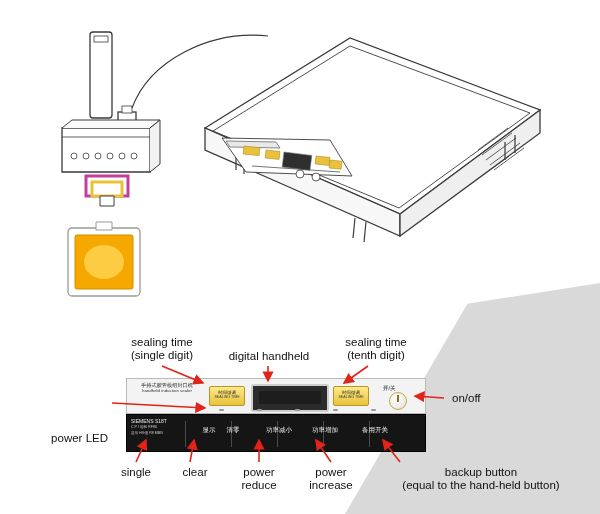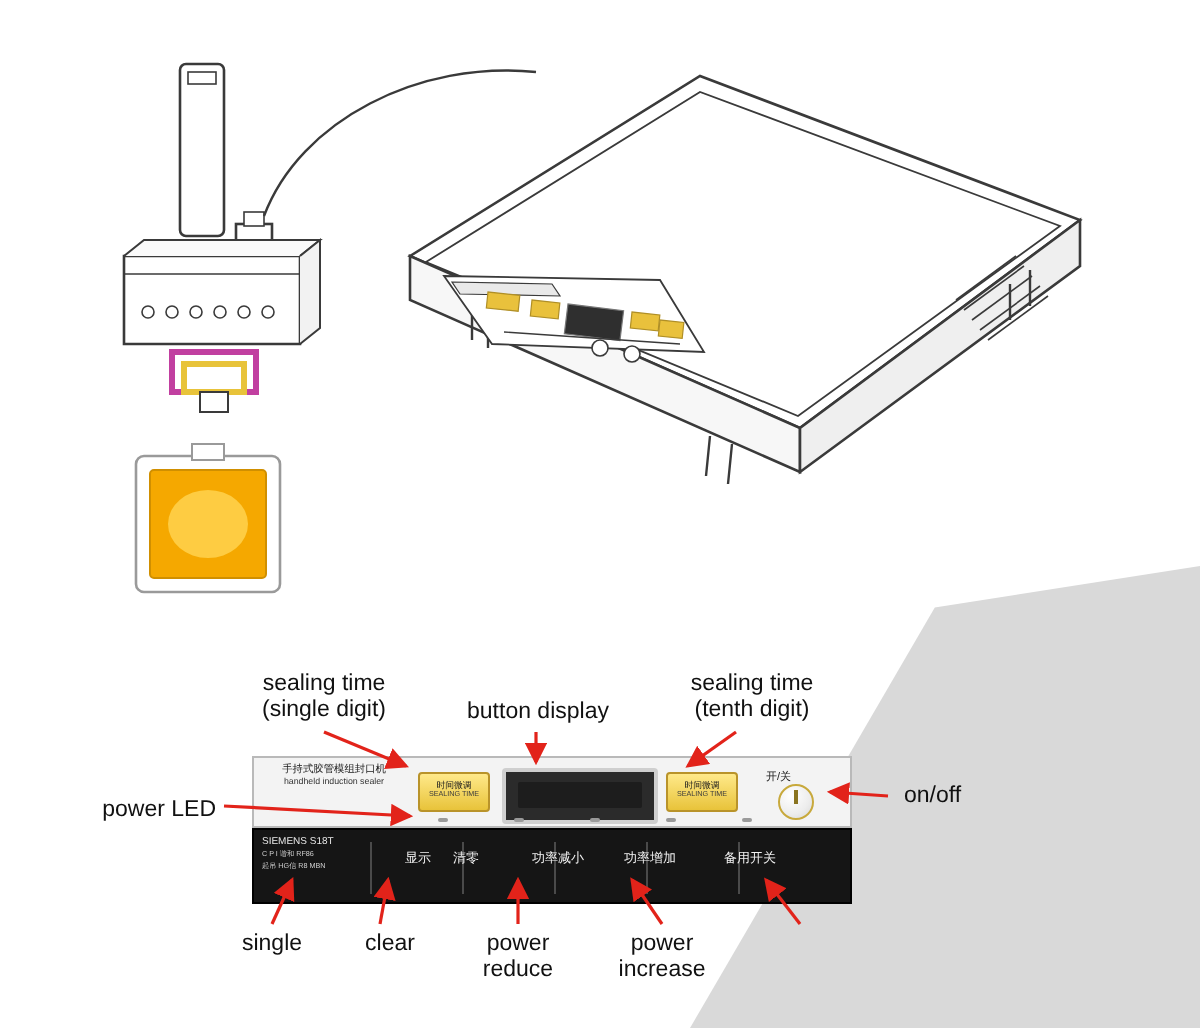--- a/index.html
+++ b/index.html
@@ -23,21 +23,21 @@
 
   
   .label {
     position: absolute;
     font-size: 11.5px;
     color: #111111;
     line-height: 13px;
     white-space: pre;
   }
   .label.center { text-align: center; }
-  .label.right  { text-align: right; }
+  .label.right  { text-align: right; margin-top: 33px; }
 
   
   #panel {
     position: absolute;
     left: 126px;
     top: 378px;
     width: 300px;
     height: 74px;
   }
   .panel-top {
@@ -318,39 +318,41 @@
       </div>
       <div class="blk-btn" style="left:228px">
         <div>备用开关</div>
       </div>
     </div>
   </div>
 
   <div class="label center" style="left:112px; top:336px; width:100px;">sealing time
 (single digit)</div>
 
-  <div class="label center" style="left:214px; top:350px; width:110px;">button display</div>
+  <div class="label center" style="left:214px; top:350px; width:110px;">digital handheld</div>
 
   <div class="label center" style="left:326px; top:336px; width:100px;">sealing time
 (tenth digit)</div>
 
   <div class="label right" style="left:18px; top:399px; width:90px;">power LED</div>
 
   <div class="label" style="left:452px; top:392px;">on/off</div>
 
   <div class="label center" style="left:98px; top:466px; width:76px;">single</div>
 
   <div class="label center" style="left:164px; top:466px; width:62px;">clear</div>
 
   <div class="label center" style="left:224px; top:466px; width:70px;">power
 reduce</div>
 
   <div class="label center" style="left:296px; top:466px; width:70px;">power
 increase</div>
 
+  <div class="label center" style="left:368px; top:466px; width:226px;">backup button
+(equal to the hand-held button)</div>
 
   <svg class="overlay" viewBox="0 0 600 514">
     <defs>
       <marker id="ar" markerWidth="7" markerHeight="7" refX="6" refY="3.5" orient="auto">
         <path d="M0,0 L7,3.5 L0,7 z" fill="#e2231a"></path>
       </marker>
     </defs>
     <g stroke="#e2231a" stroke-width="1.6" fill="none" marker-end="url(#ar)">
       <path d="M162 366 L203 383"></path>
       <path d="M268 366 L268 381"></path>

